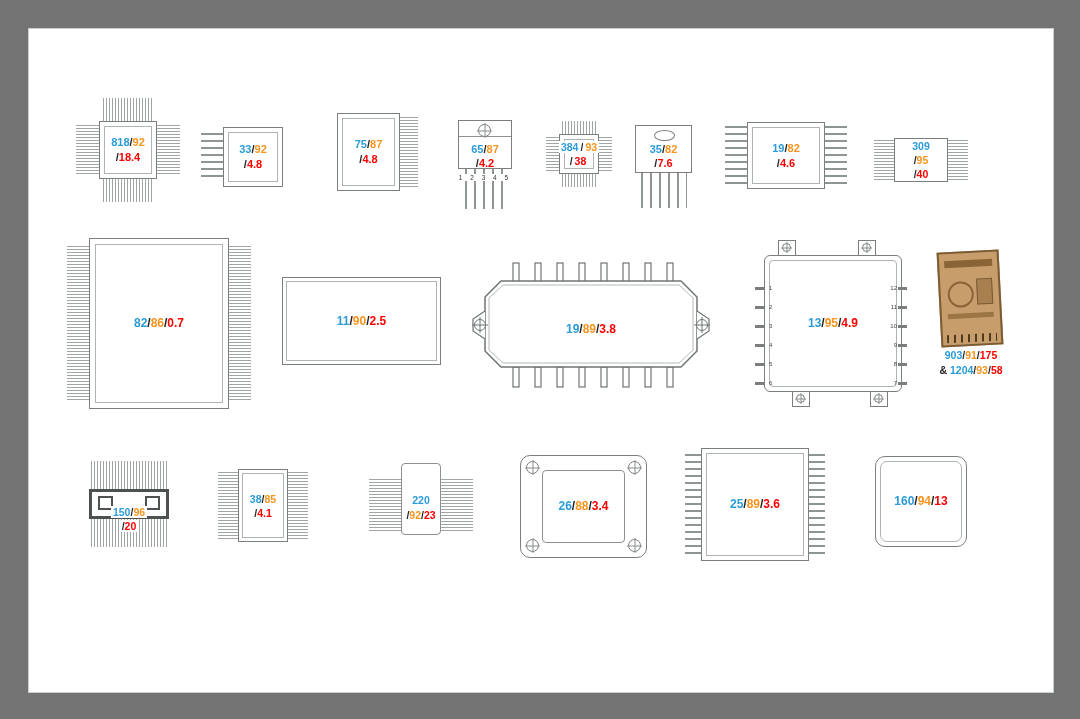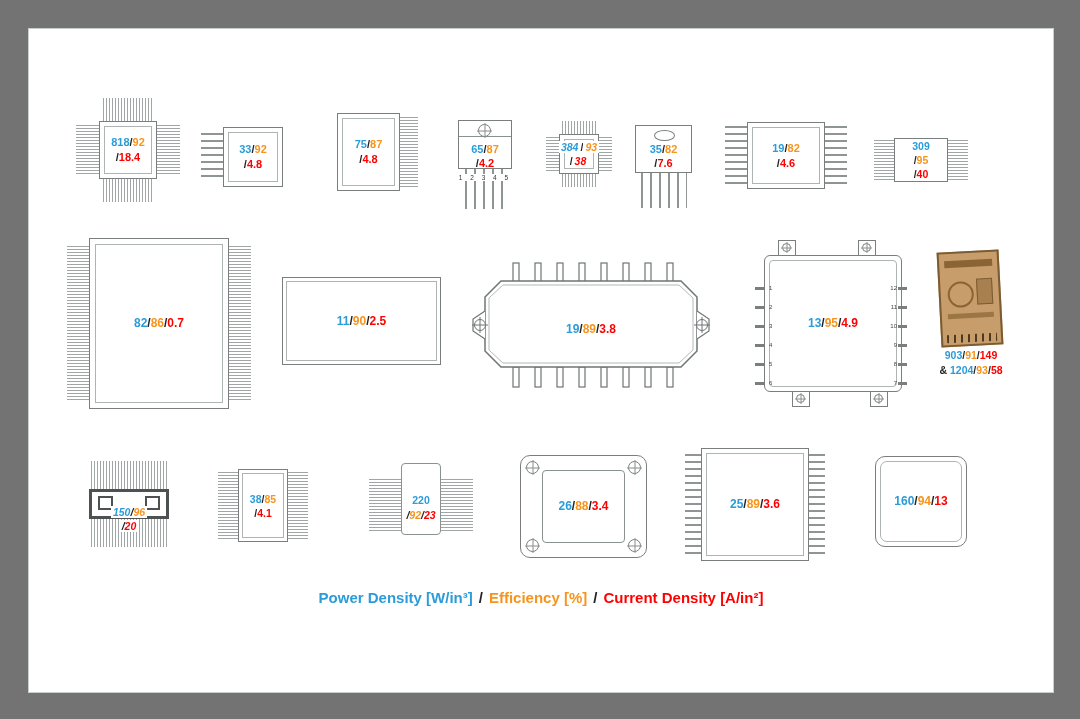--- a/index.html
+++ b/index.html
@@ -15,21 +15,21 @@
   .leads-tb-med{position:absolute;background:repeating-linear-gradient(to right,#8f9494 0 2px,transparent 2px 9px);}
   .pin-comb{position:absolute;background:repeating-linear-gradient(to bottom,#7a7e7e 0 3px,transparent 3px 19px);}
   .hole{position:absolute;border:1.2px solid #7a7e7e;border-radius:50%;background:#fff;box-sizing:border-box;}
   .hole::before{content:"";position:absolute;left:50%;top:-2px;bottom:-2px;width:1px;background:#8a8e8e;transform:translateX(-50%);}
   .hole::after{content:"";position:absolute;top:50%;left:-2px;right:-2px;height:1px;background:#8a8e8e;transform:translateY(-50%);}
   .tab{position:absolute;width:18px;height:16px;border:1.5px solid #7a7e7e;background:#fff;box-sizing:border-box;}
   .val{position:absolute;z-index:4;font-weight:bold;font-size:11px;line-height:15px;text-align:center;white-space:nowrap;}
   .vc{display:flex;flex-direction:column;align-items:center;justify-content:center;}
   .f12{font-size:12px;}
   .f10{font-size:10.5px;line-height:14px;}
-  .bg{background:#fff;padding:0 2px;font-style:italic;}
+  .bg{background:#fff;padding:0 2px;}
   .pd{color:#2b9cd8;}.eff{color:#f7941d;}.cd{color:#ff0000;}.sl{color:#222;}.amp{color:#222;margin-right:3px;}
   .pins-label{position:absolute;z-index:5;font-size:6.5px;letter-spacing:3px;color:#333;text-align:center;font-weight:normal;background:#fff;}
   .pinnum{position:absolute;z-index:5;font-size:6px;line-height:19px;color:#444;white-space:pre-line;font-weight:normal;}
   .pcb{position:absolute;background:#c79d6b;border:2px solid #7a5b33;box-sizing:border-box;transform:rotate(-3deg);}
   .caption{position:absolute;left:0;right:0;top:560px;text-align:center;font-size:15px;font-weight:bold;color:#222;}
   .capsep{margin:0 6px;color:#222;}
 </style>
 </head>
 <body>
 
@@ -226,21 +226,21 @@
   <div class="comp" style="left:910px;top:222px;width:62px;height:95px">
     <div class="pcb" style="inset:0">
       <div class="abs" style="left:5px;top:7px;right:5px;height:7px;background:#8a6435"></div>
       <div class="abs" style="left:7px;top:28px;width:22px;height:22px;border:2px solid #8a6435;border-radius:50%"></div>
       <div class="abs" style="left:36px;top:26px;width:14px;height:24px;background:#a87f4e;border:1px solid #7a5b33"></div>
       <div class="abs" style="left:6px;top:60px;right:6px;height:5px;background:#8a6435;opacity:.7"></div>
       <div class="abs" style="left:4px;right:4px;bottom:2px;height:8px;background:repeating-linear-gradient(to right,#4f3a1d 0 2px,transparent 2px 7px)"></div>
     </div>
   </div>
   <div class="val f10" style="left:880px;top:319px;width:124px;line-height:15px">
-    <div><span class="pd">903</span><span class="sl">/</span><span class="eff">91</span><span class="sl">/</span><span class="cd">149</span></div>
+    <div><span class="pd">903</span><span class="sl">/</span><span class="eff">91</span><span class="sl">/</span><span class="cd">175</span></div>
     <div><span class="amp">&amp;</span><span class="pd">1204</span><span class="sl">/</span><span class="eff">93</span><span class="sl">/</span><span class="cd">58</span></div>
   </div>
 
   <div class="comp" style="left:58px;top:432px;width:84px;height:90px">
     <div class="leads-tb-fine" style="left:4px;right:4px;top:0;height:28px"></div>
     <div class="abs" style="left:2px;right:2px;top:28px;height:30px;border:3px solid #4d5151;background:#fff;box-sizing:border-box">
       <div class="abs" style="left:6px;top:4px;width:15px;height:14px;border:2.5px solid #4d5151;box-sizing:border-box"></div>
       <div class="abs" style="right:6px;top:4px;width:15px;height:14px;border:2.5px solid #4d5151;box-sizing:border-box"></div>
     </div>
     <div class="leads-tb-fine" style="left:4px;right:4px;top:58px;height:28px"></div>
@@ -297,18 +297,15 @@
 
   <div class="comp" style="left:846px;top:427px;width:92px;height:91px">
     <div class="body" style="inset:0;border-radius:10px">
           <div class="inner" style="border-radius:7px"></div>
         </div>
     <div class="val vc f12" style="inset:0">
       <div><span class="pd">160</span><span class="sl">/</span><span class="eff">94</span><span class="sl">/</span><span class="cd">13</span></div>
     </div>
   </div>
 
-  <div class="caption">
-    <span class="pd">Power Density [W/in³]</span><span class="capsep">/</span><span class="eff">Efficiency [%]</span><span class="capsep">/</span><span class="cd">Current Density [A/in²]</span>
-  </div>
 
 </div>
 </div>
 
 </body></html>

